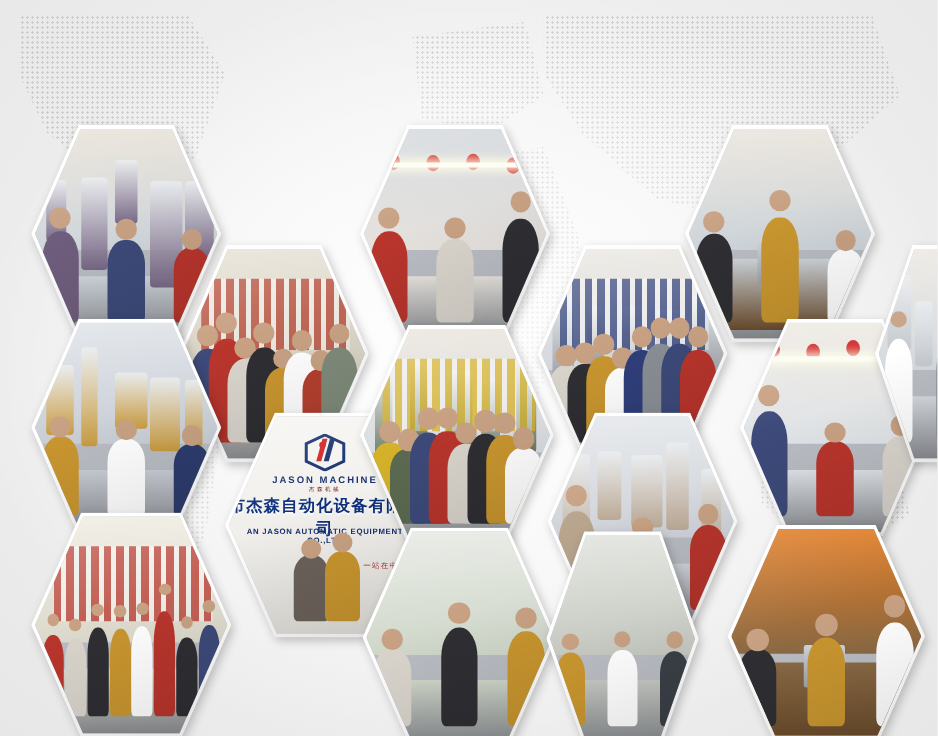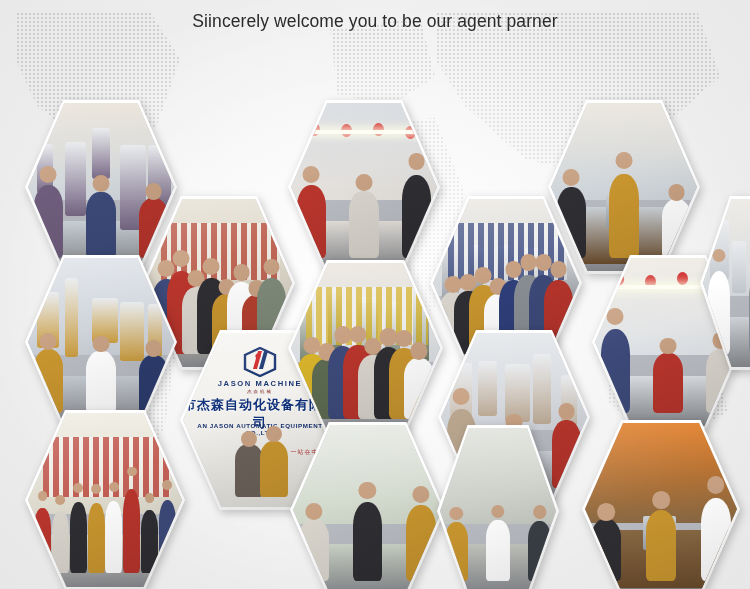--- a/index.html
+++ b/index.html
@@ -113,21 +113,20 @@
             <path d="M0.82,0.58 L0.95,0.56 L0.97,0.70 L0.88,0.76 L0.81,0.68 Z"></path>
           </g>
         </mask>
       </defs>
     </svg>
     <div class="dotgrid" style="--m:url(#wm);"></div>
   </div>
   <div class="vignette"></div>
 
   <div class="header">
-    <p>Siincerely welcome you to be our agent parner</p>
   </div>
 
   <div id="gallery">
       <div class="hexwrap" style="left: 25px; top: 100px; width: 152px; height: 174px;">
         <div class="hex">
           <div class="inner">
             <div class="photo">
               <div class="scene">
                 <div class="sky" style="background: linear-gradient(rgb(232, 226, 216) 0%, rgb(207, 214, 220) 100%); height: 58%;"></div>
                 <div class="floor" style="background: linear-gradient(rgb(207, 214, 220) 0%, rgba(0, 0, 0, 0.25) 100%);"></div>

